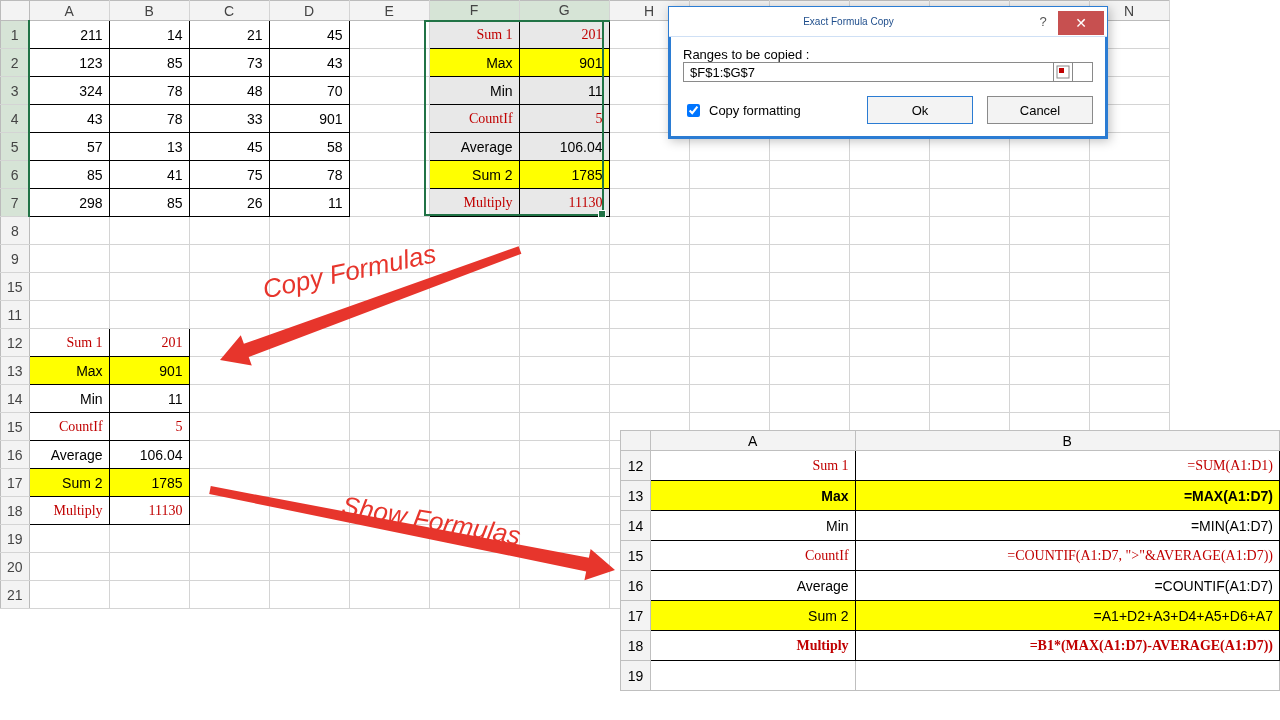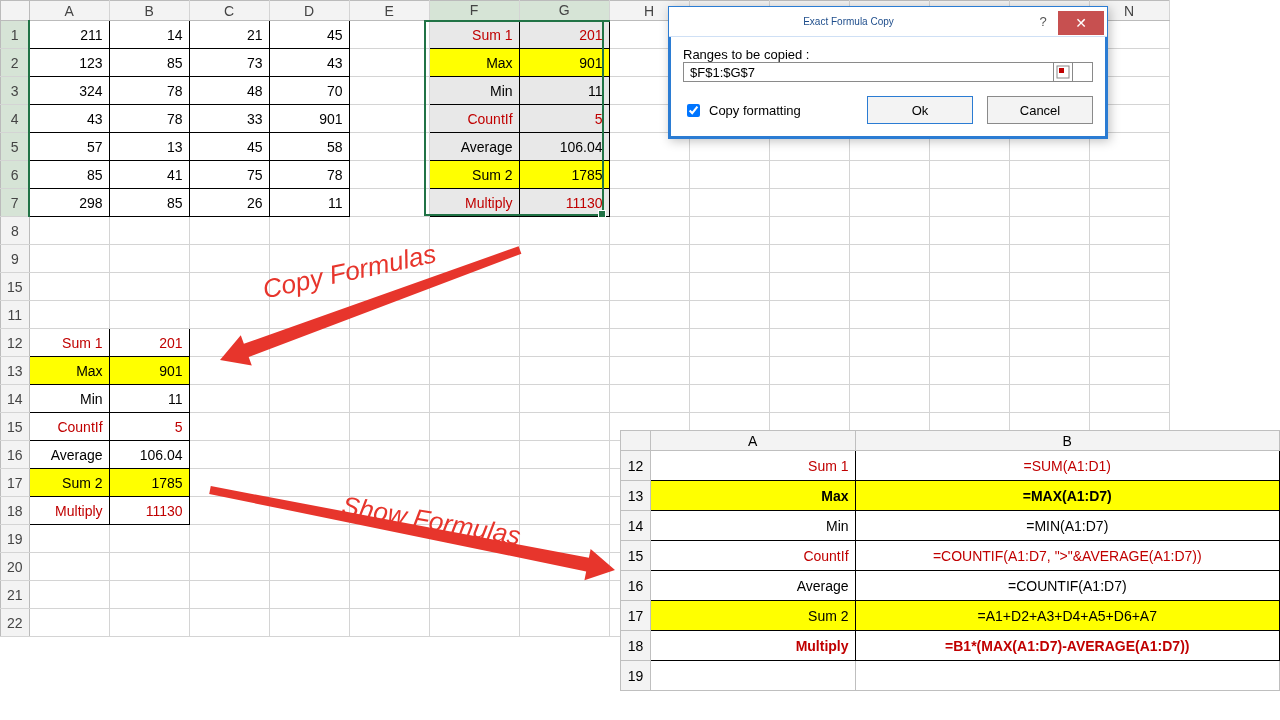--- a/index.html
+++ b/index.html
@@ -47,21 +47,21 @@
     background: #d6e4d6;
     border-bottom: 2px solid #217346;
   }
   .grid th.rh.sel {
     background: #d6e4d6;
     border-right: 2px solid #217346;
   }
   
   .blk { border: 1px solid #000 !important; }
   .yel { background: #ffff00 !important; }
-  .redtxt { color: #c00000; }
+  .redtxt { color: #c00000; font-family: Liberation Serif, serif; }
   .bold { font-weight: bold; margin-left: 48px; }
 
   
   #sel-fg {
     position: absolute;
     border: 2px solid #217346;
     pointer-events: none;
   }
   #sel-fg::after {
     content: "";
@@ -157,21 +157,21 @@
     white-space: nowrap;
   }
   #formula-grid th.ch {
     background:#f3f3f3; text-align:center; font-weight:normal; height:20px;
   }
   #formula-grid th.rh {
     background:#f3f3f3; text-align:center; font-weight:normal; width:30px;
   }
   #formula-grid th.corner { background:#f3f3f3; }
   #formula-grid td.a { text-align:right; width:180px; }
-  #formula-grid td.b { text-align:center; width: 430px; }
+  #formula-grid td.b { text-align:right; width: 430px; }
 
   
   .anno {
     position:absolute;
     color:#e7352c;
     font-style: italic;
     font-size: 26px;
     font-family: "Segoe UI", Arial, sans-serif;
     transform-origin: left top;
     pointer-events: none;
@@ -535,37 +535,20 @@
         <td class=""></td>
         <td class=""></td>
         <td class=""></td>
         <td class=""></td>
         <td class=""></td>
         <td class=""></td>
         <td class=""></td>
       </tr>
       <tr>
         <th class="rh">21</th>
-        <td class=""></td>
-        <td class=""></td>
-        <td class=""></td>
-        <td class=""></td>
-        <td class=""></td>
-        <td class=""></td>
-        <td class=""></td>
-        <td class=""></td>
-        <td class=""></td>
-        <td class=""></td>
-        <td class=""></td>
-        <td class=""></td>
-        <td class=""></td>
-        <td class=""></td>
-      </tr>
-      <tr>
-        <th class="rh">22</th>
         <td class=""></td>
         <td class=""></td>
         <td class=""></td>
         <td class=""></td>
         <td class=""></td>
         <td class=""></td>
         <td class=""></td>
         <td class=""></td>
         <td class=""></td>
         <td class=""></td>

